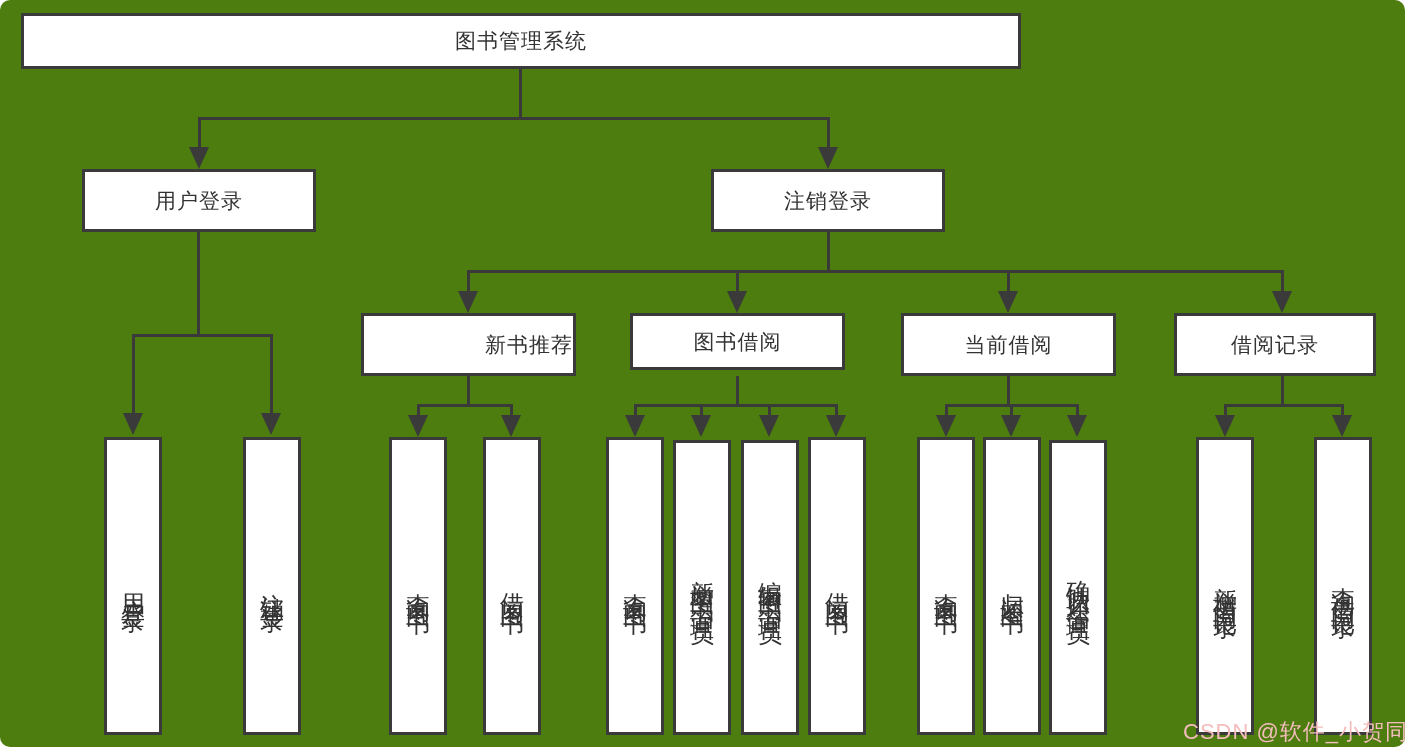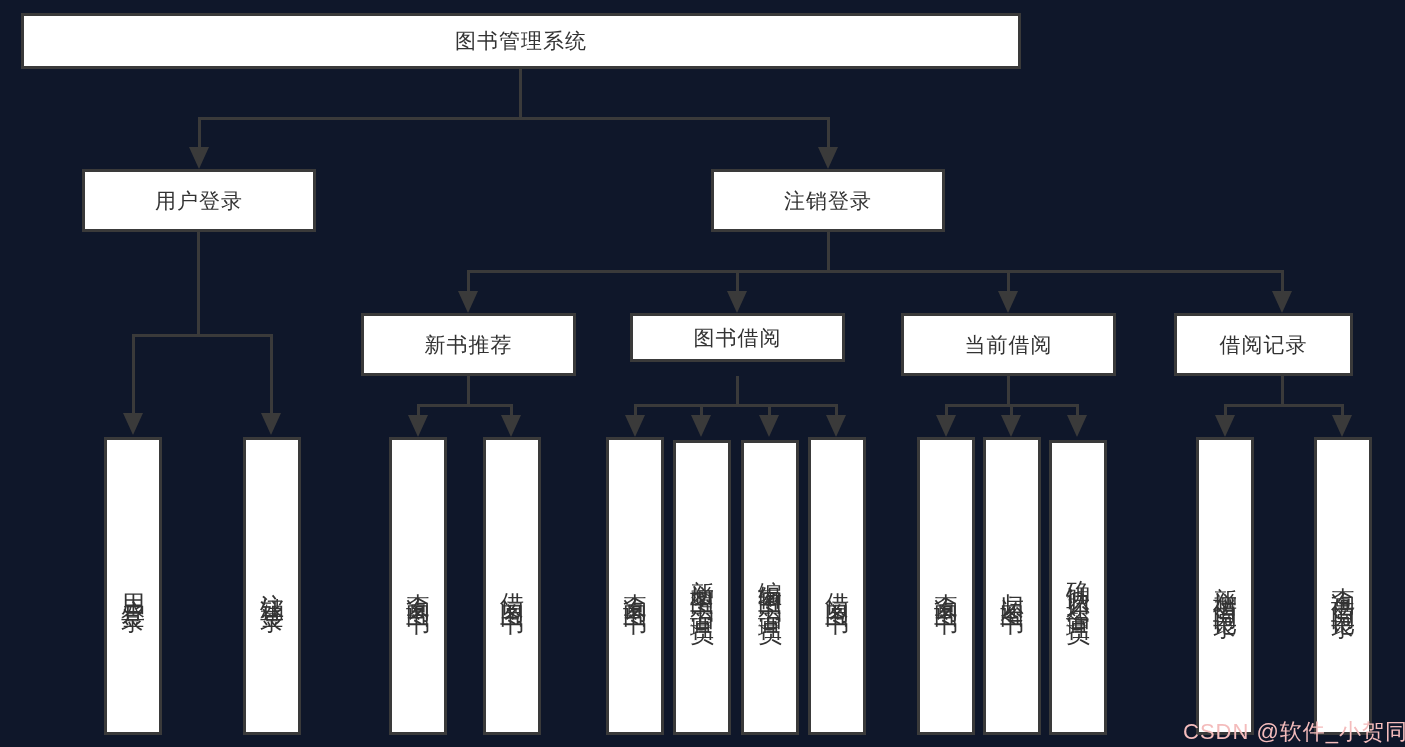--- a/index.html
+++ b/index.html
@@ -4,23 +4,24 @@
 <style>
   :root{
     --line:#3a3a3a;
     --text:#333333;
     --wm:#f4bcbc;
   }
   html,body{margin:0;padding:0;background:#ffffff;}
   #canvas{
     position:relative;
     width:1405px;height:747px;
-    background:#0f172a;
+    background:#4d7c0f;
     font-family:"Liberation Sans", sans-serif;
     overflow:hidden;
+    border-radius:10px;
   }
   .hbox{
     position:absolute;
     box-sizing:border-box;
     border:3px solid var(--line);
     background:#ffffff;
     display:flex;align-items:center;justify-content:center;
     font-size:21px;color:var(--text);
     letter-spacing:1px;
   }
@@ -91,30 +92,30 @@
   <div class="hline" style="left:467px;top:270px;width:817px;"></div>
   <div class="vline" style="left:467px;top:270px;height:23px;"></div>
   <div class="arrow" style="left:458px;top:291px;"></div>
   <div class="vline" style="left:736px;top:270px;height:23px;"></div>
   <div class="arrow" style="left:727px;top:291px;"></div>
   <div class="vline" style="left:1007px;top:270px;height:23px;"></div>
   <div class="arrow" style="left:998px;top:291px;"></div>
   <div class="vline" style="left:1281px;top:270px;height:23px;"></div>
   <div class="arrow" style="left:1272px;top:291px;"></div>
 
-  <div class="hbox" style="left:361px;top:313px;width:215px;height:63px;">
+  <div class="hbox" style="left:361px;top:313px;width:215px;height:63px;justify-content:flex-end;">
     <span>新书推荐</span>
   </div>
-  <div class="hbox" style="left:630px;top:313px;width:215px;height:49px;">
+  <div class="hbox" style="left:630px;top:313px;width:215px;height:57px;">
     <span>图书借阅</span>
   </div>
   <div class="hbox" style="left:901px;top:313px;width:215px;height:63px;font-family:Liberation Serif, serif;">
     <span>当前借阅</span>
   </div>
-  <div class="hbox" style="left:1174px;top:313px;width:179px;height:63px;">
+  <div class="hbox" style="left:1174px;top:313px;width:202px;height:63px;">
     <span>借阅记录</span>
   </div>
 
   <div class="vline" style="left:467px;top:376px;height:30px;"></div>
   <div class="hline" style="left:417px;top:404px;width:96px;"></div>
   <div class="vline" style="left:417px;top:404px;height:13px;"></div>
   <div class="arrow" style="left:408px;top:415px;"></div>
   <div class="vline" style="left:510px;top:404px;height:13px;"></div>
   <div class="arrow" style="left:501px;top:415px;"></div>
 

